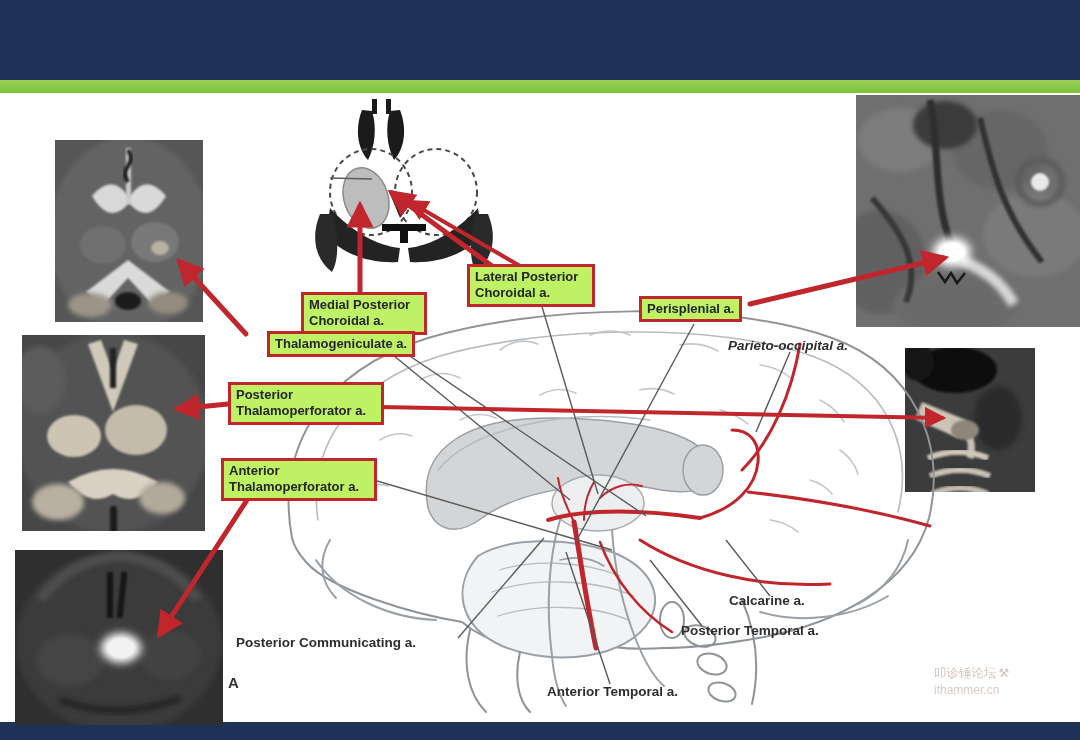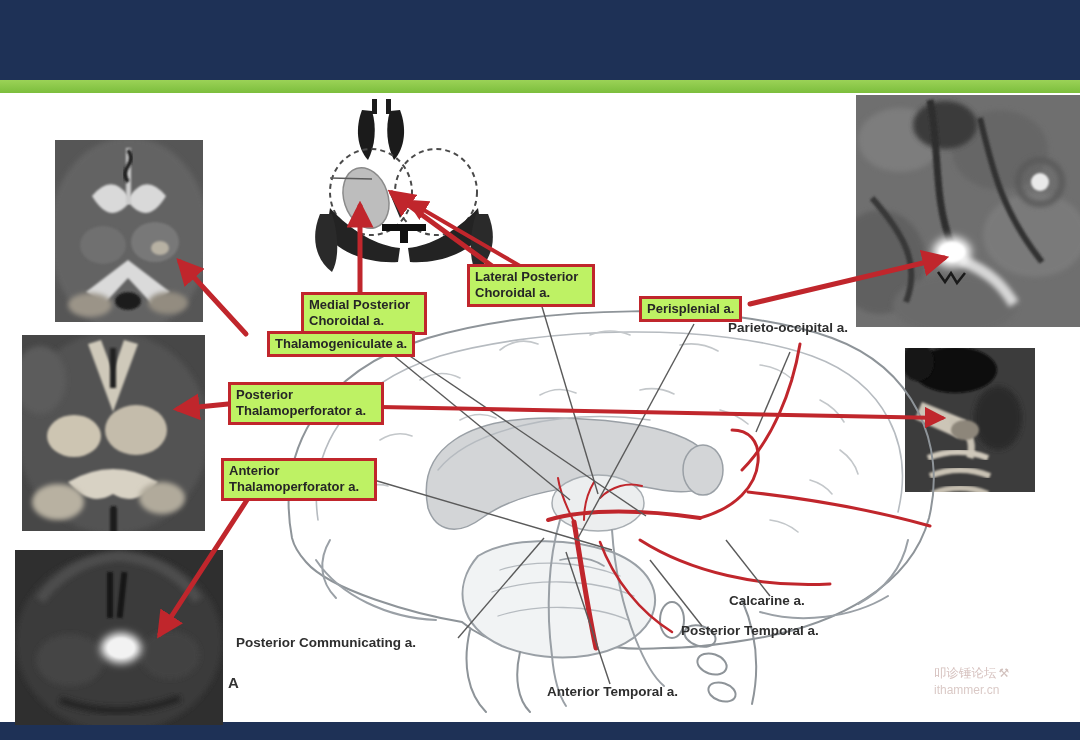--- a/index.html
+++ b/index.html
@@ -27,21 +27,21 @@
   }
   .lbl-plain{
     position:absolute;z-index:2;color:#2e2e2e;font-weight:bold;font-size:13.5px;white-space:nowrap;
   }
   #lbl-medial{left:301px;top:292px;width:110px;}
   #lbl-lateral{left:467px;top:264px;width:112px;}
   #lbl-thalamogeniculate{left:243px;top:331px;white-space:nowrap;margin-left:24px;}
   #lbl-perisplenial{left:619px;top:296px;white-space:nowrap;margin-left:20px;}
   #lbl-postthal{left:228px;top:382px;width:140px;}
   #lbl-antthal{left:221px;top:458px;width:140px;}
-  #lbl-parieto{left:728px;top:320px;}
+  #lbl-parieto{left:728px;top:338px;font-style:italic;}
   #lbl-calcarine{left:729px;top:593px;}
   #lbl-posttemporal{left:681px;top:623px;}
   #lbl-postcomm{left:236px;top:635px;}
   #lbl-anttemporal{left:547px;top:684px;}
   #lbl-figure-a{position:absolute;left:228px;top:674px;z-index:2;color:#333;font-weight:bold;font-size:15px;}
   
   #watermark{position:absolute;left:934px;top:662px;width:130px;z-index:3;text-align:left;line-height:1.3;}
   #watermark .wm1{font-size:12.5px;color:rgba(202,176,172,0.8);}
   #watermark .wm2{font-size:12px;color:rgba(198,172,168,0.65);}
   #watermark .wm-hammer{color:rgba(190,165,160,0.7);font-size:12px;margin-left:2px;}

